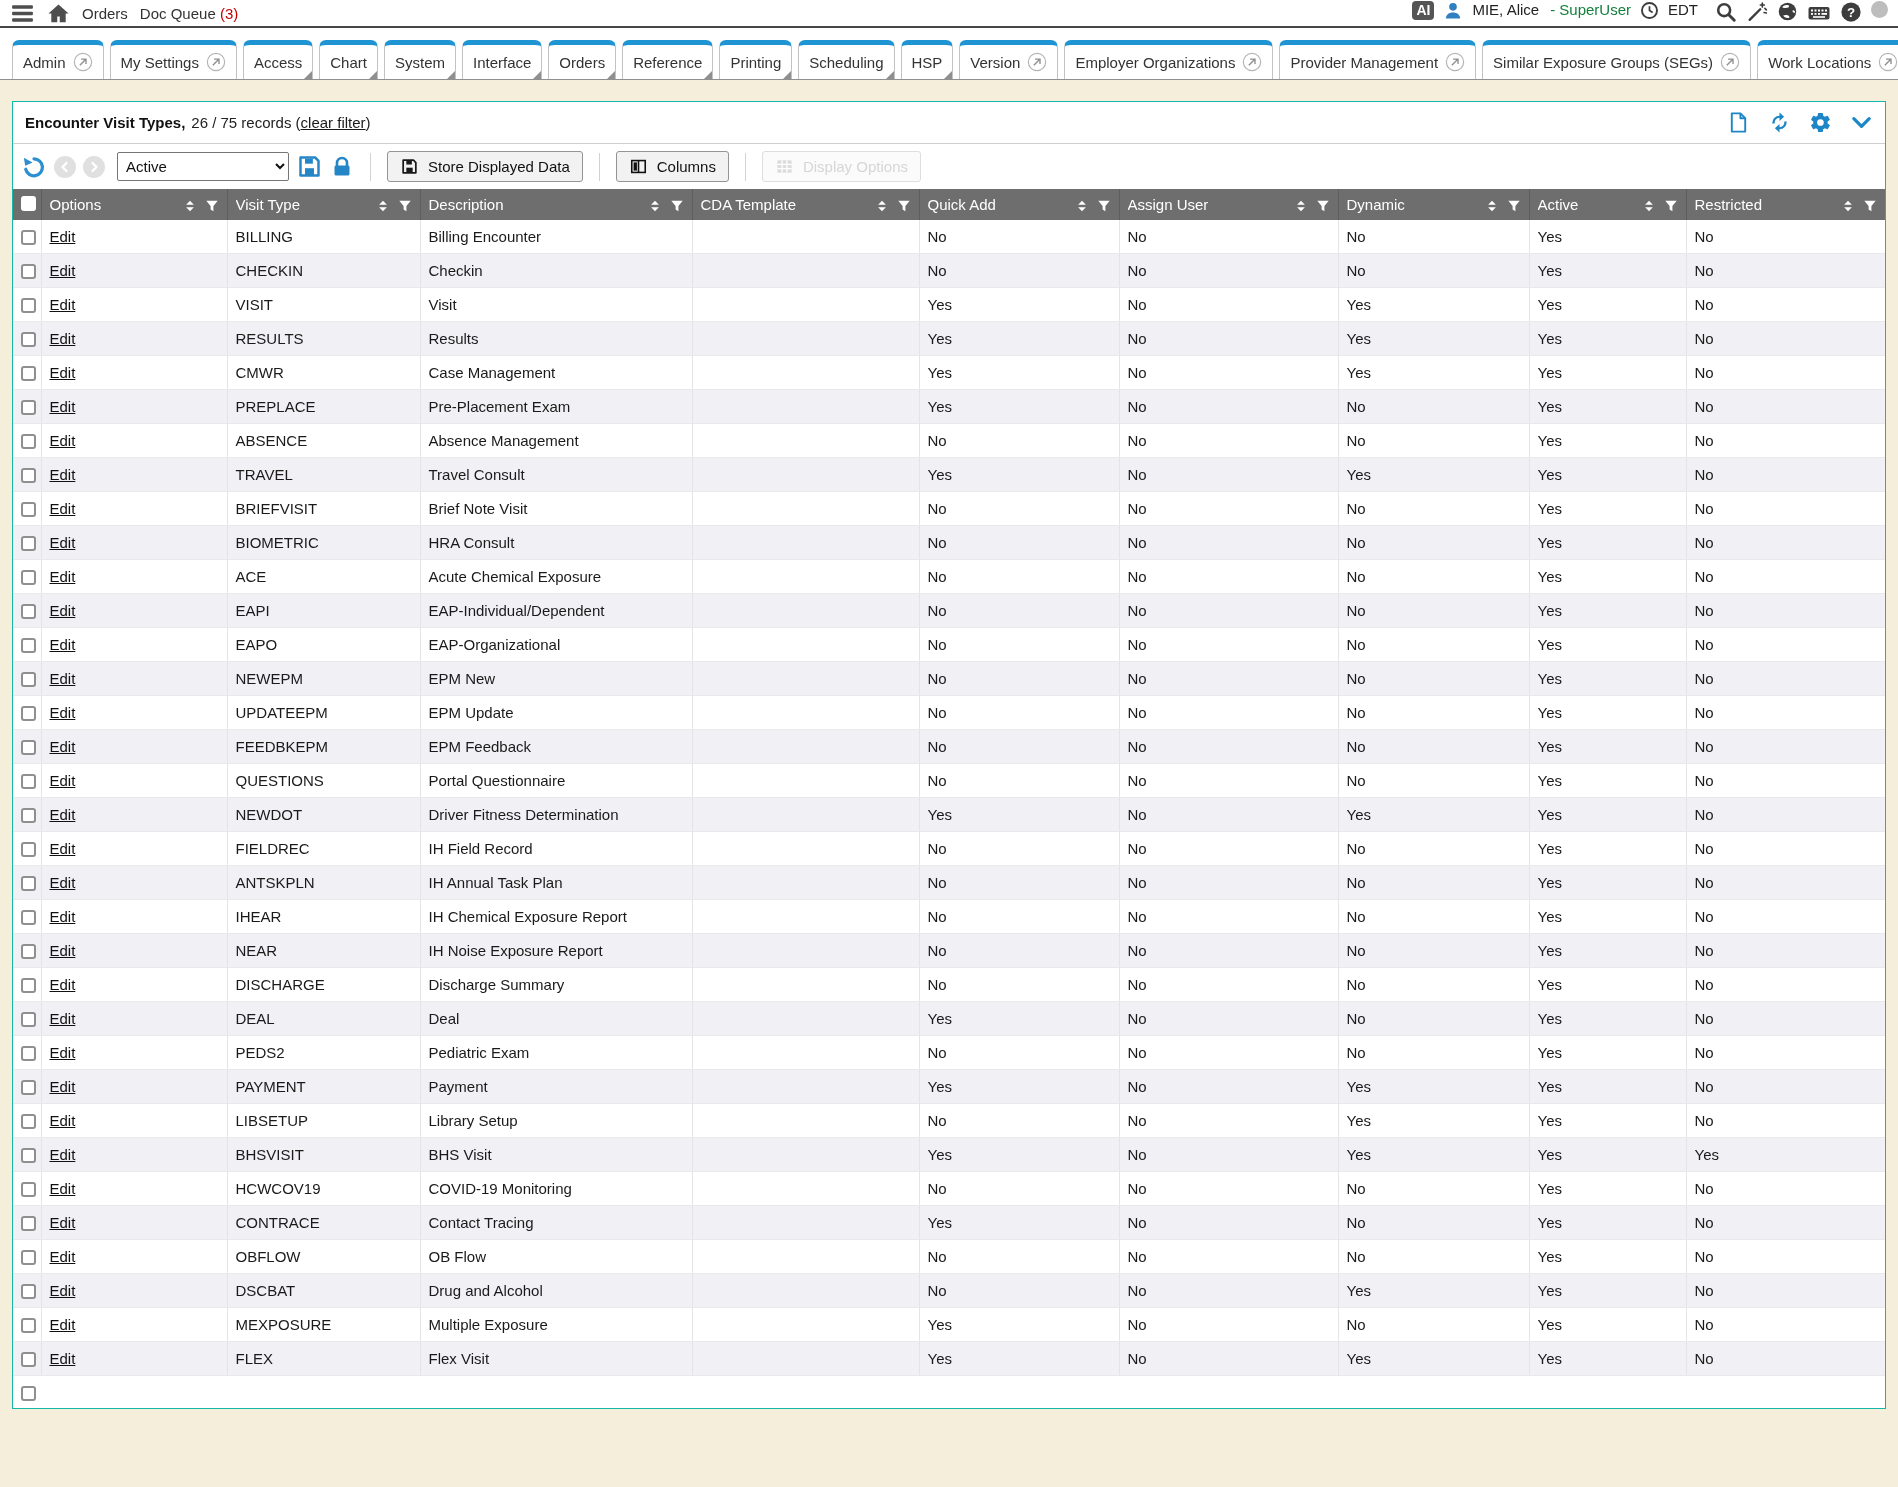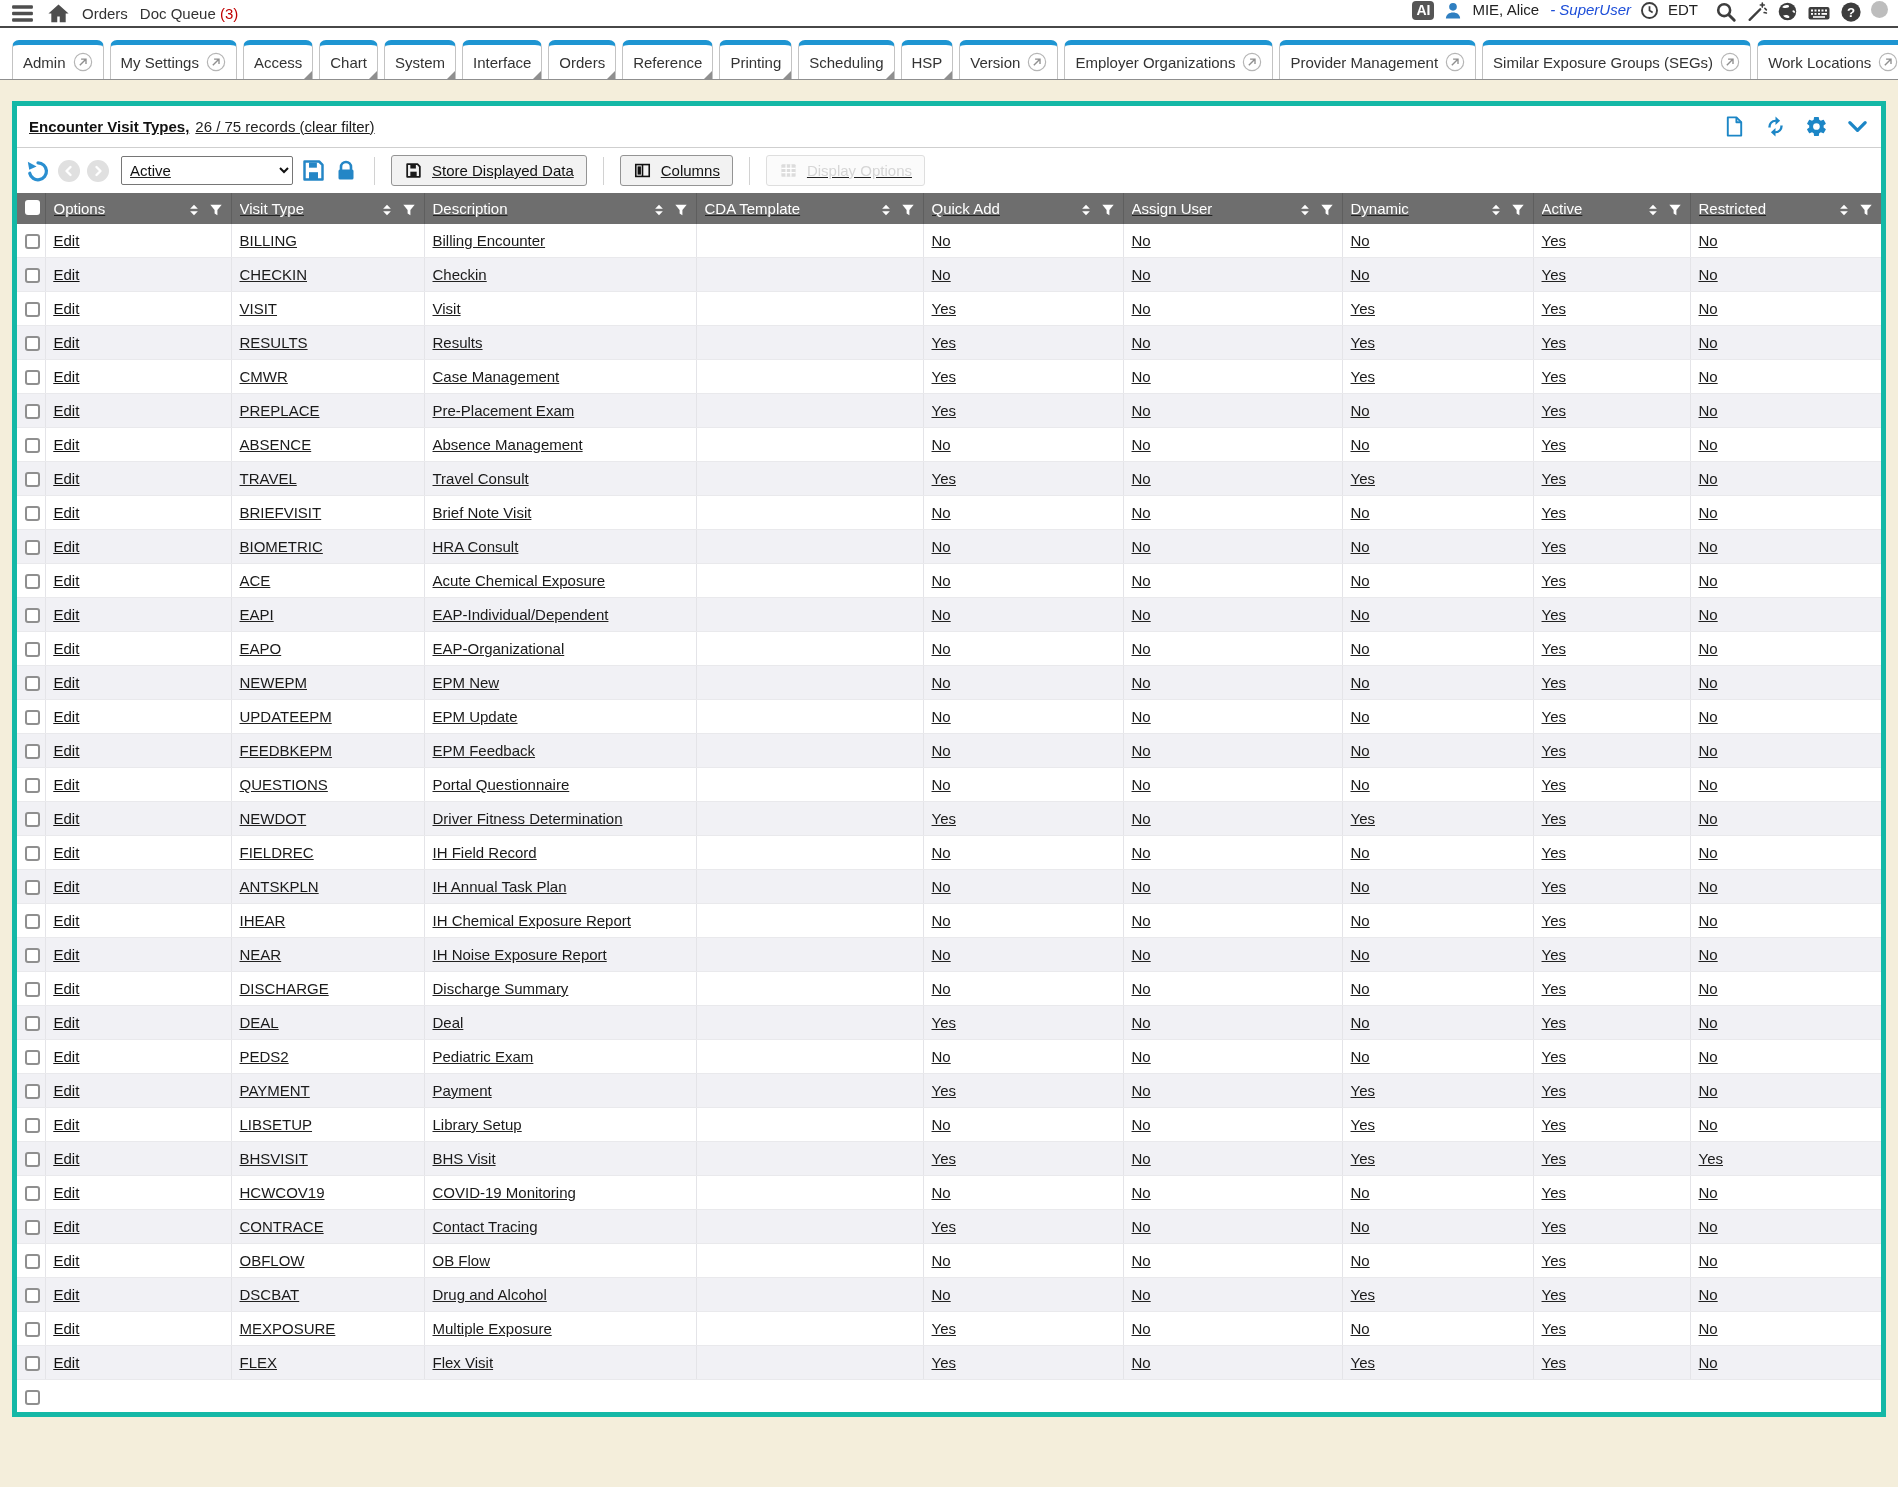--- a/index.html
+++ b/index.html
@@ -13,21 +13,21 @@
   
   .topbar{
     height:26px;background:#fff;border-bottom:2px solid #474747;
     display:flex;align-items:center;padding:0 10px;gap:12px;
   }
   .topbar .crumb{color:#333;}
   .red{color:#c00000;}
   .topbar-right{margin-left:auto;display:flex;align-items:flex-start;gap:9px;}
   .ai-badge{background:#555;color:#fff;font-weight:bold;border-radius:4px;
     padding:0 4px;font-size:14px;line-height:19px;}
-  .user-role{font-style:italic;color:#1d4ed8;margin-left:2px;}
+  .user-role{color:#15803d;margin-left:2px;}
   .status-dot{width:17px;height:17px;border-radius:50%;background:#bdbdbd;}
   .tico{display:inline-flex;align-items:center;}
   
   .tabbar{
     background:#fff;border-bottom:1px solid #8f8f8f;
     height:52px;box-sizing:border-box;
     display:flex;align-items:flex-end;gap:6px;padding:0 8px 0 12px;
   }
   .tab{
     position:relative;background:#fff;border:1px solid #c3c3c3;border-bottom:none;
@@ -36,21 +36,21 @@
     padding:0 10px;gap:7px;color:#333;white-space:nowrap;cursor:pointer;
   }
   .tab .ext-svg{width:20px;height:20px;}
   .tab .fold{position:absolute;right:0;bottom:0;width:0;height:0;
     border-left:8px solid transparent;border-bottom:8px solid #8f8f8f;}
   
   .links-area{padding:11px 16px 0;text-align:right;}
   .links-line{margin-bottom:9px;}
   .links-line .sep{margin:0 6px;text-decoration:none;color:#333;}
   
-  .panel{margin:10px 12px 0;background:#fff;border:5px solid #14b8a6;text-decoration:underline;}
+  .panel{margin:10px 12px 0;background:#fff;border:1px solid #14b8a6;}
   .panel-header{display:flex;align-items:center;padding:9px 12px;border-bottom:1px solid #cfcfcf;}
   .p-title{font-weight:bold;color:#111;}
   .p-records{margin-left:6px;color:#222;}
   .p-icons{margin-left:auto;display:flex;align-items:center;gap:18px;}
   .p-icons .pico{width:23px;height:23px;cursor:pointer;}
   
   .panel-toolbar{display:flex;align-items:center;padding:7px 8px;gap:7px;}
   .navbtn{width:22px;height:22px;border-radius:50%;background:#e0e0e0;
     display:inline-flex;align-items:center;justify-content:center;cursor:pointer;}
   .filter-select{height:29px;width:172px;font-size:15px;border:1px solid #767676;

